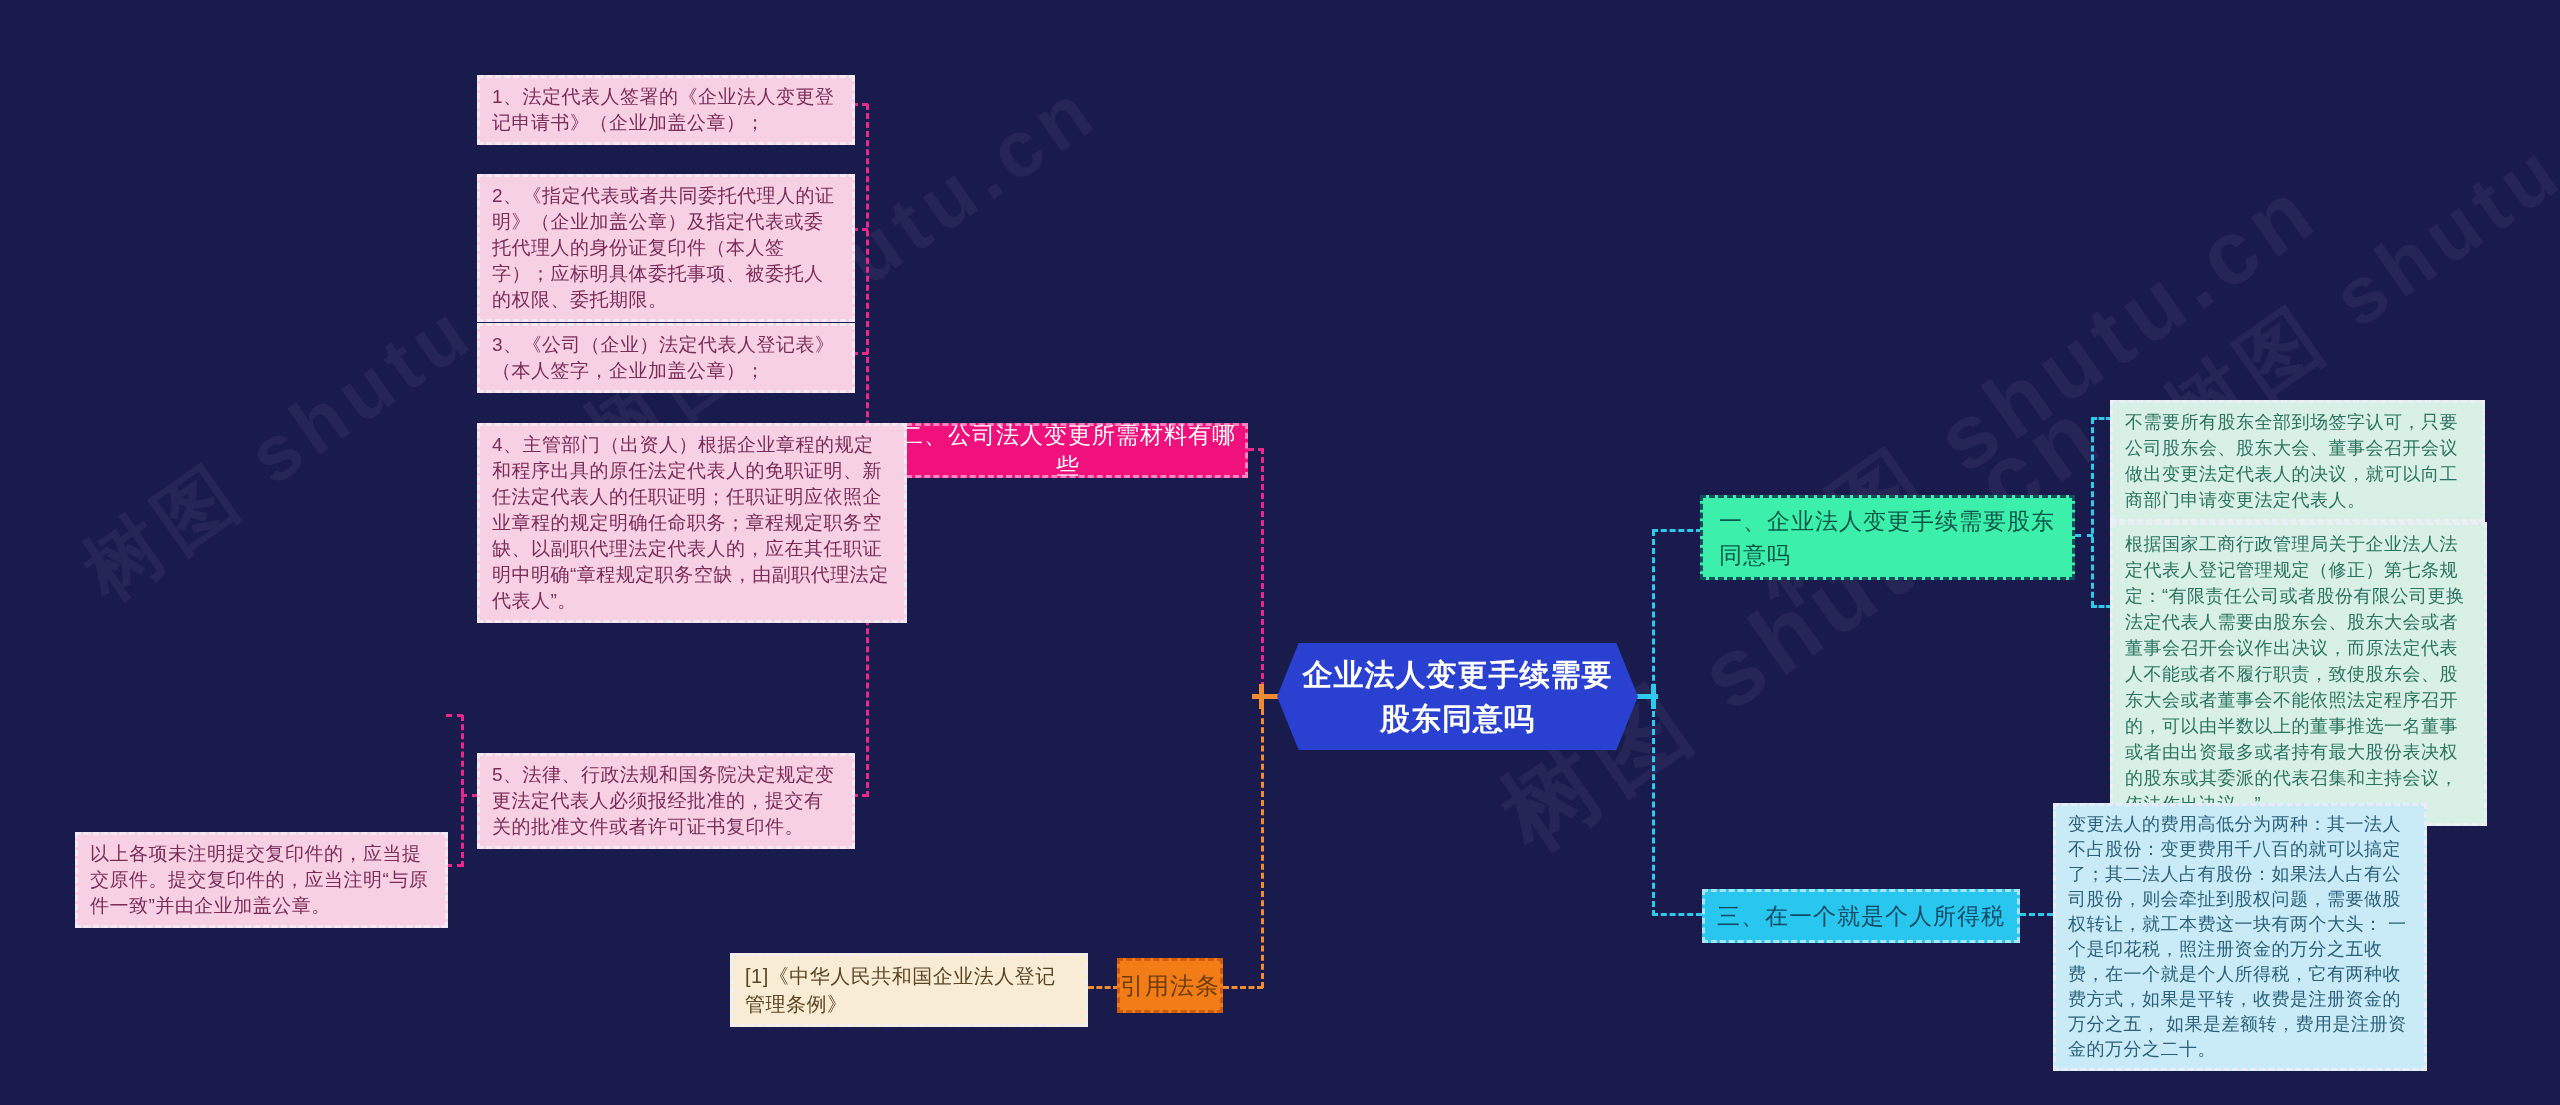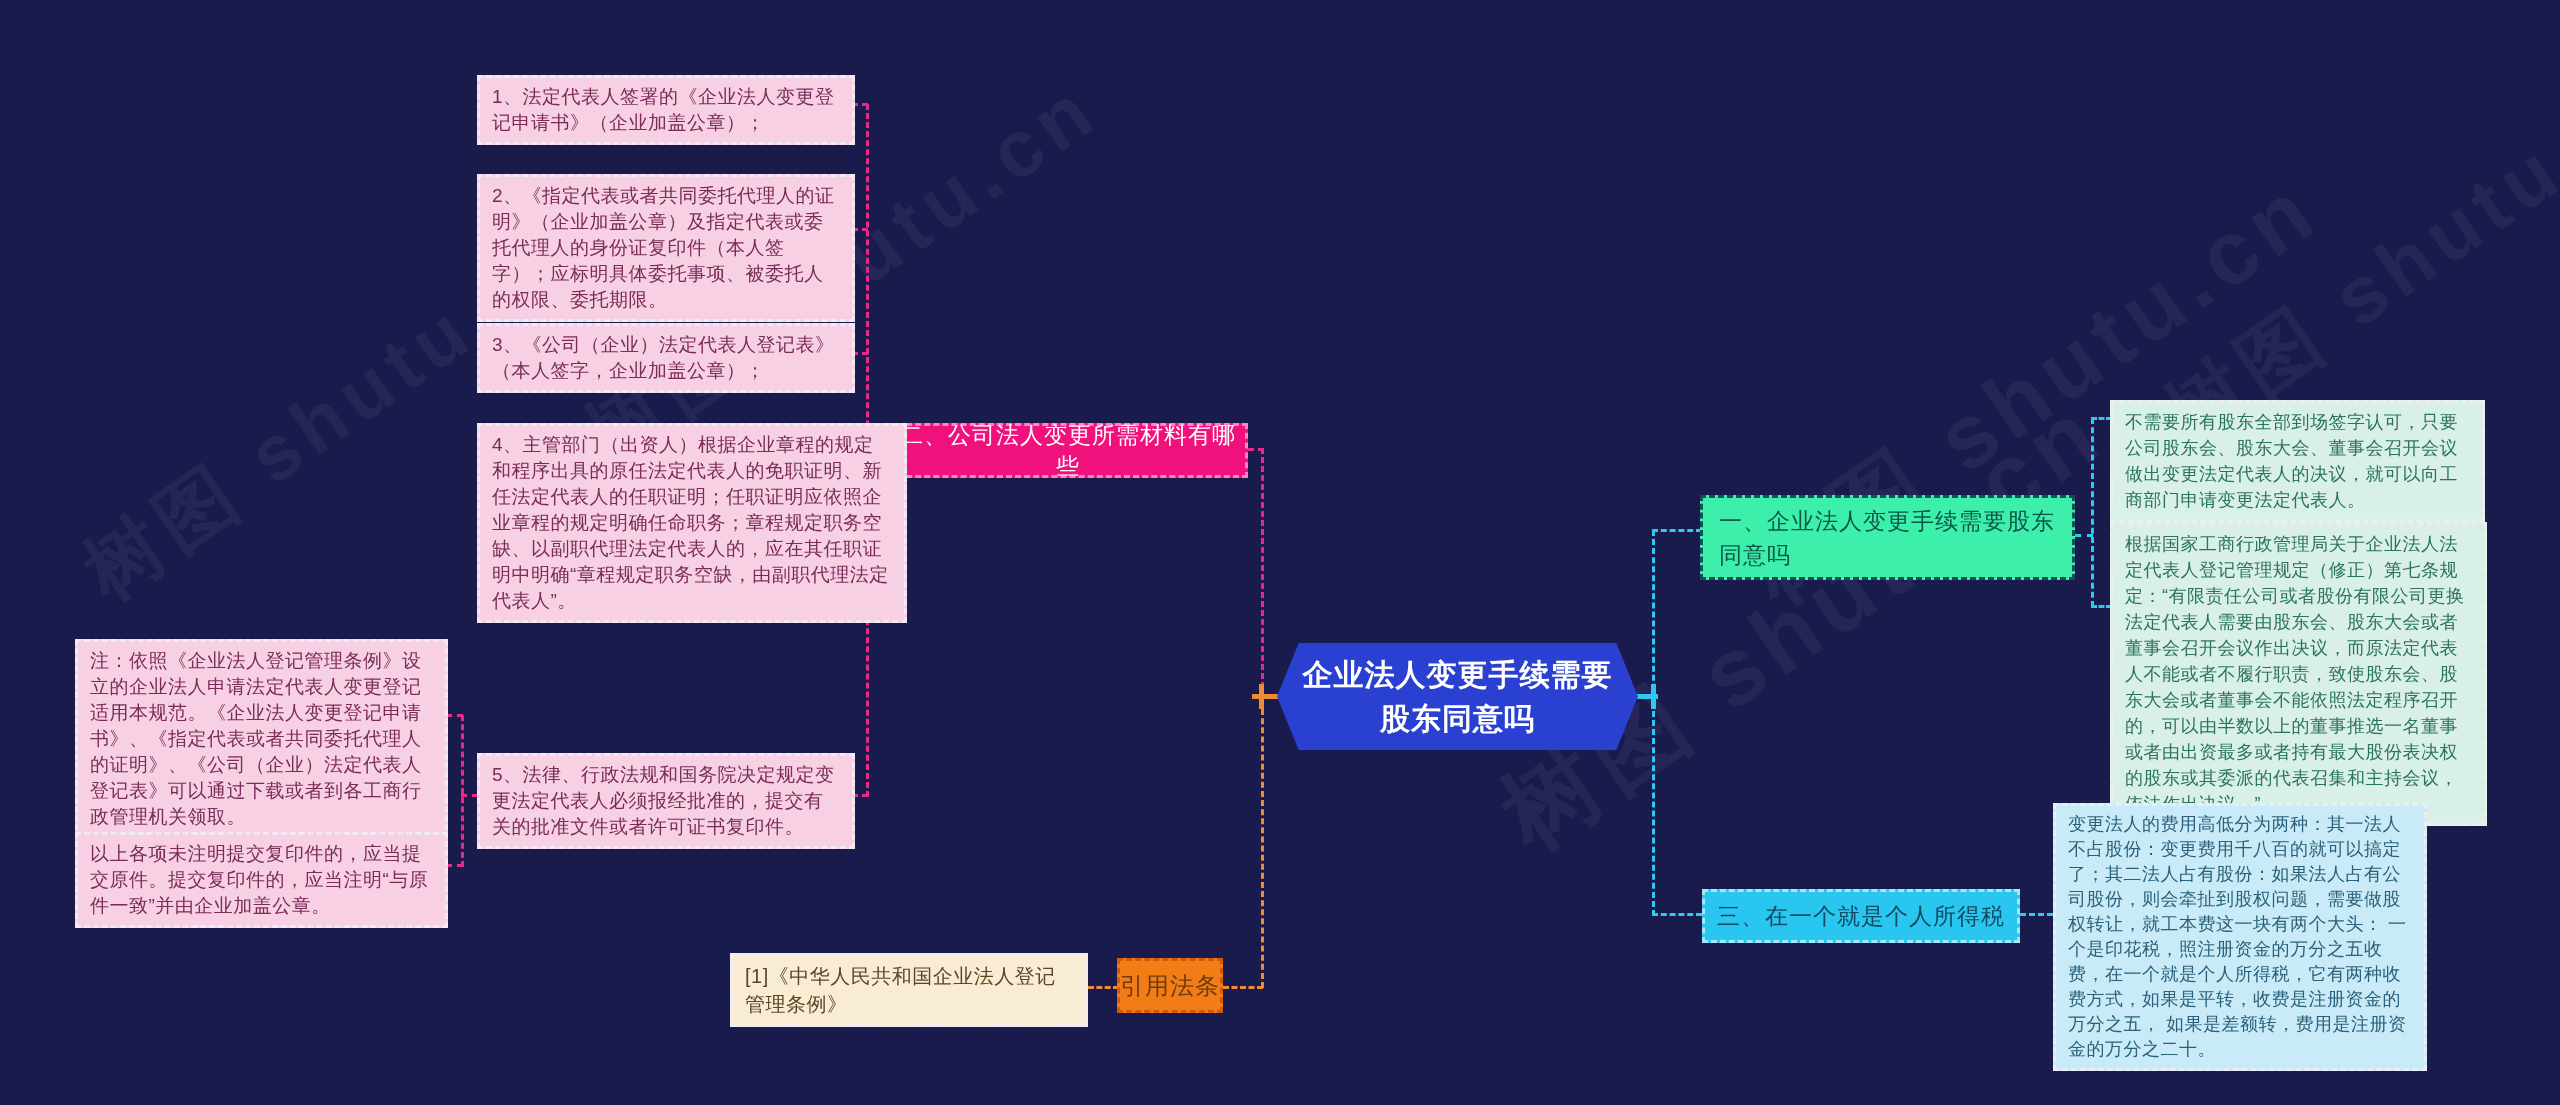--- a/index.html
+++ b/index.html
@@ -95,21 +95,20 @@
   <div class="conn h cyanline" style="left:2020px;top:913px;width:33px;"></div>
 
   <div class="title node-central" style="left:1277px;top:643px;width:361px;height:107px;">企业法人变更手续需要股东同意吗</div>
 
   <div class="title node-magenta" style="left:888px;top:423px;width:360px;height:55px;">二、公司法人变更所需材料有哪些</div>
   <div class="leaf pink" style="left:477px;top:75px;width:378px;">1、法定代表人签署的《企业法人变更登记申请书》（企业加盖公章）；</div>
   <div class="leaf pink" style="left:477px;top:174px;width:378px;">2、《指定代表或者共同委托代理人的证明》（企业加盖公章）及指定代表或委托代理人的身份证复印件（本人签字）；应标明具体委托事项、被委托人的权限、委托期限。</div>
   <div class="leaf pink" style="left:477px;top:323px;width:378px;">3、《公司（企业）法定代表人登记表》（本人签字，企业加盖公章）；</div>
   <div class="leaf pink" style="left:477px;top:423px;width:430px;">4、主管部门（出资人）根据企业章程的规定和程序出具的原任法定代表人的免职证明、新任法定代表人的任职证明；任职证明应依照企业章程的规定明确任命职务；章程规定职务空缺、以副职代理法定代表人的，应在其任职证明中明确“章程规定职务空缺，由副职代理法定代表人”。</div>
   <div class="leaf pink" style="left:477px;top:753px;width:378px;">5、法律、行政法规和国务院决定规定变更法定代表人必须报经批准的，提交有关的批准文件或者许可证书复印件。</div>
-  <div class="leaf pink" style="left:75px;top:639px;width:373px;">注：依照《企业法人登记管理条例》设立的企业法人申请法定代表人变更登记适用本规范。《企业法人变更登记申请书》、《指定代表或者共同委托代理人的证明》、《公司（企业）法定代表人登记表》可以通过下载或者到各工商行政管理机关领取。</div>
   <div class="leaf pink" style="left:75px;top:832px;width:373px;">以上各项未注明提交复印件的，应当提交原件。提交复印件的，应当注明“与原件一致”并由企业加盖公章。</div>
 
   <div class="title node-green" style="left:1700px;top:495px;width:375px;height:85px;">一、企业法人变更手续需要股东同意吗</div>
   <div class="leaf mint" style="left:2110px;top:400px;width:375px;">不需要所有股东全部到场签字认可，只要公司股东会、股东大会、董事会召开会议做出变更法定代表人的决议，就可以向工商部门申请变更法定代表人。</div>
   <div class="leaf mint" style="left:2110px;top:522px;width:377px;">根据国家工商行政管理局关于企业法人法定代表人登记管理规定（修正）第七条规定：“有限责任公司或者股份有限公司更换法定代表人需要由股东会、股东大会或者董事会召开会议作出决议，而原法定代表人不能或者不履行职责，致使股东会、股东大会或者董事会不能依照法定程序召开的，可以由半数以上的董事推选一名董事或者由出资最多或者持有最大股份表决权的股东或其委派的代表召集和主持会议，依法作出决议。”</div>
 
   <div class="title node-cyan" style="left:1702px;top:889px;width:318px;height:54px;">三、在一个就是个人所得税</div>
   <div class="leaf blue" style="left:2053px;top:803px;width:374px;">变更法人的费用高低分为两种：其一法人不占股份：变更费用千八百的就可以搞定了；其二法人占有股份：如果法人占有公司股份，则会牵扯到股权问题，需要做股权转让，就工本费这一块有两个大头： 一个是印花税，照注册资金的万分之五收费，在一个就是个人所得税，它有两种收费方式，如果是平转，收费是注册资金的万分之五， 如果是差额转，费用是注册资金的万分之二十。</div>
 
   <div class="title node-orange" style="left:1117px;top:958px;width:106px;height:55px;">引用法条</div>

